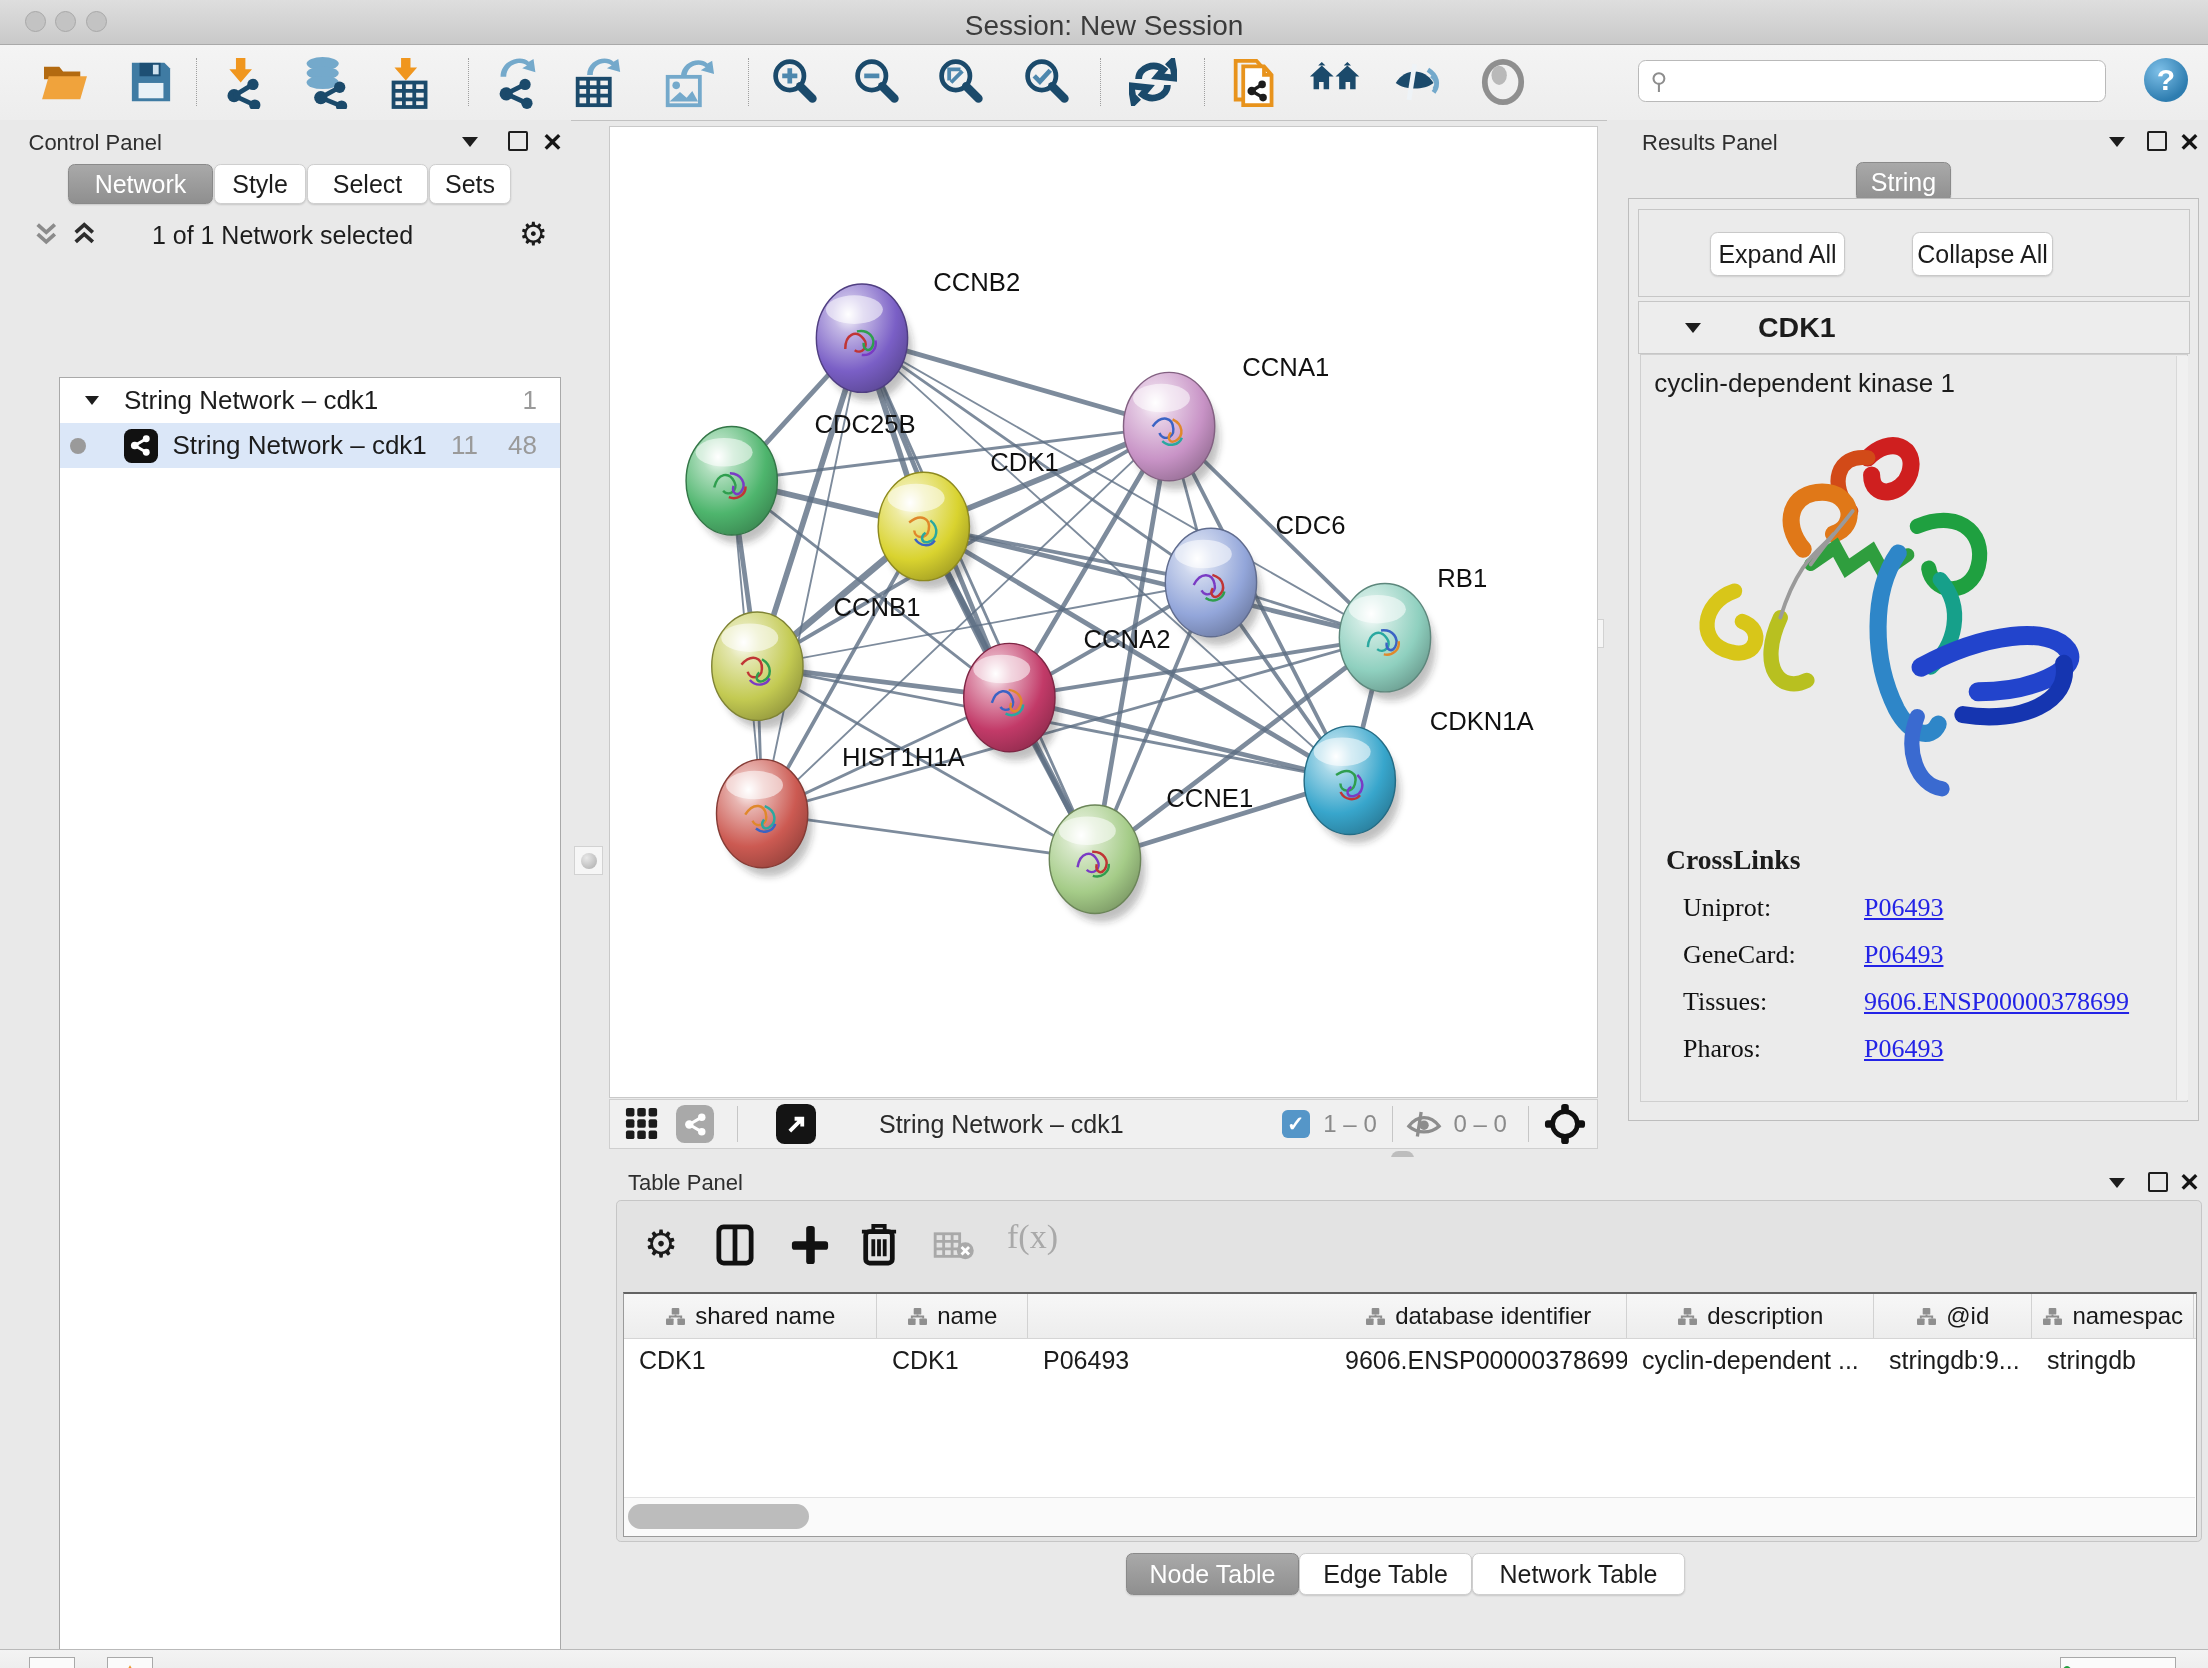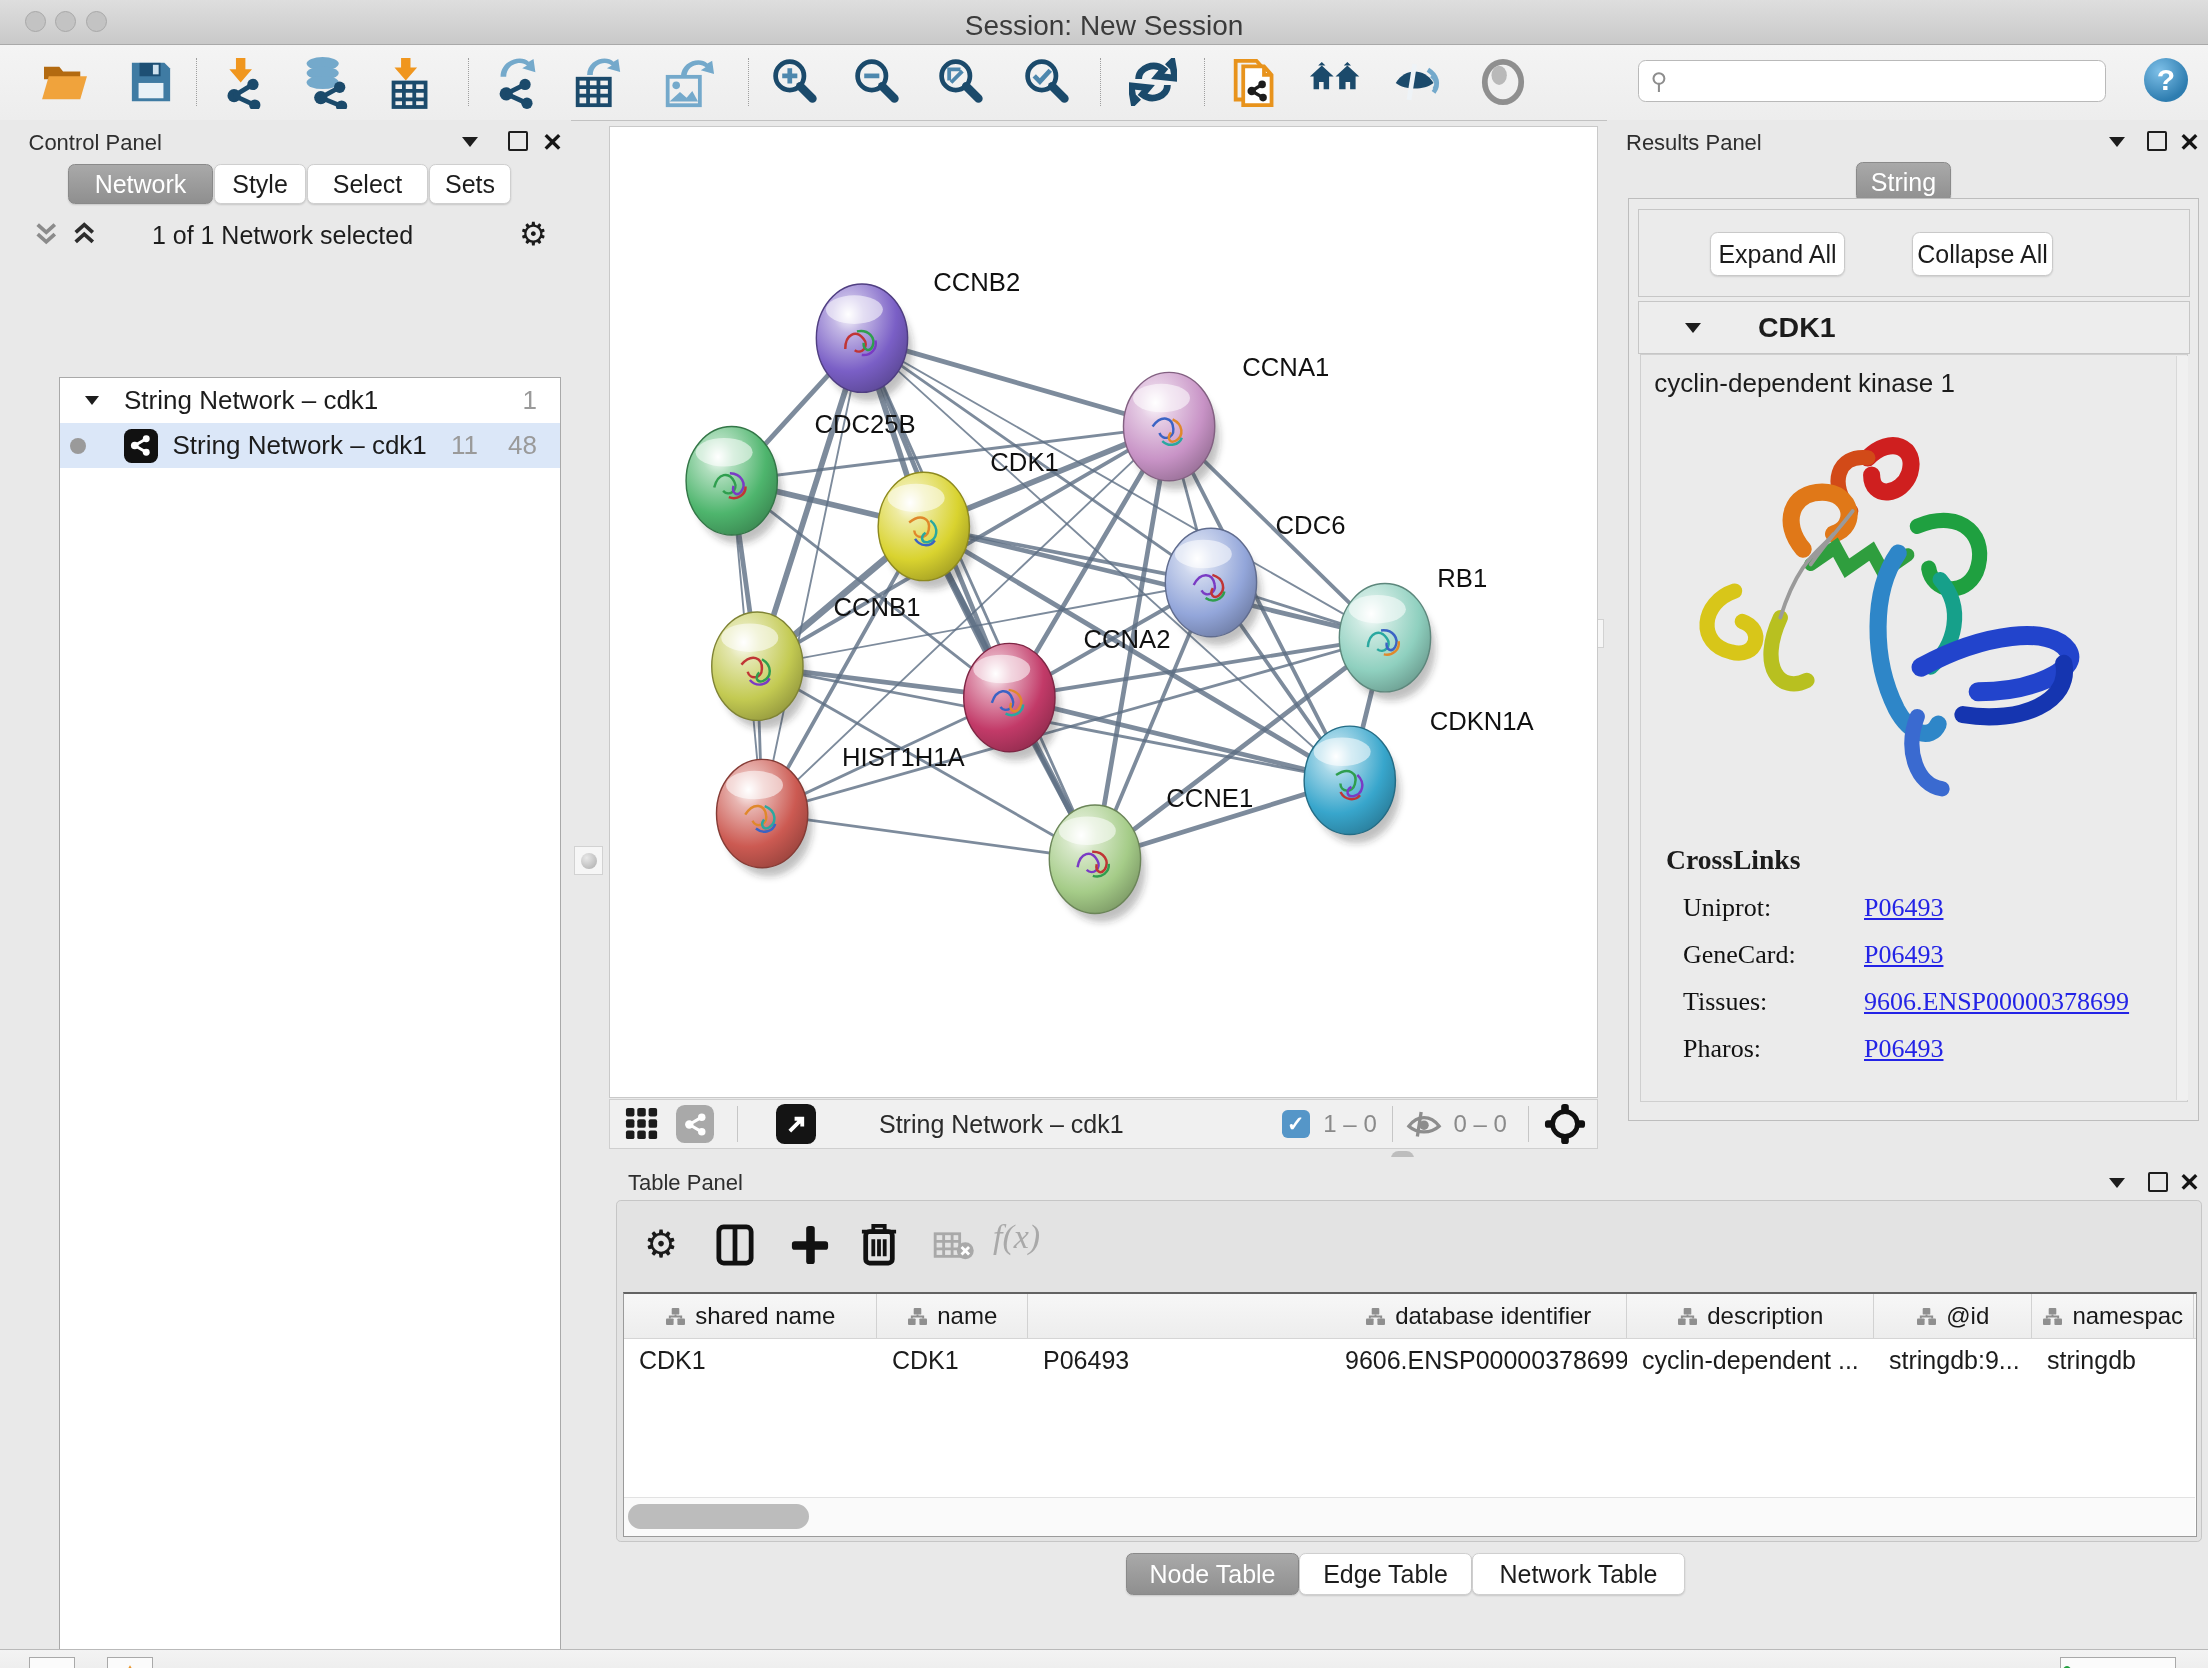--- a/index.html
+++ b/index.html
@@ -610,21 +610,21 @@
           <rect x="18" y="1" width="8" height="9" rx="3"></rect>
           <rect x="18" y="34" width="8" height="9" rx="3"></rect>
           <rect x="1" y="18" width="9" height="8" rx="3"></rect>
           <rect x="34" y="18" width="9" height="8" rx="3"></rect>
         </g>
       </svg>
   </span>
 </div>
 
 <div class="abs" style="left:1607px;top:120px;width:601px;height:1488px;background:#e9e9e9">
-  <div class="abs panel-title" style="left:19px;top:9.5px">Results Panel</div>
+  <div class="abs panel-title" style="left:35px;top:9.5px">Results Panel</div>
   <div class="abs tri-down" style="left:502px;top:17px"></div>
   <div class="abs sq" style="left:540px;top:11.4px"></div>
   <div class="abs win-ctl" style="left:572px;top:7.6px;font-weight:bold;font-size:25px">✕</div>
   <div class="abs tab sel" style="left:249px;top:42px;width:93px">String</div>
 </div>
 <div id="rp-outer" class="abs"></div>
 <div id="rp-expandbox" class="abs"></div>
 <div class="abs rp-btn" style="left:1710px;width:133px">Expand All</div>
 <div class="abs rp-btn" style="left:1912px;width:139px">Collapse All</div>
 <div id="rp-gene-hdr" class="abs">
@@ -689,21 +689,21 @@
   <span class="abs" style="left:316px;top:28.5px">
     <svg width="42" height="32" viewBox="0 0 44 34">
         <g stroke="#a9a9a9" stroke-width="3" fill="none">
           <rect x="2" y="4" width="26" height="24"></rect>
           <path d="M2 12 h26 M2 20 h26 M11 4 v24 M20 4 v24"></path>
         </g>
         <circle cx="34" cy="22" r="9" fill="#a9a9a9"></circle>
         <path d="M30 18 l8 8 M38 18 l-8 8" stroke="#fff" stroke-width="3"></path>
       </svg>
   </span>
-  <span class="abs serif tp-icon dis" style="left:376px;top:17px;font-style:italic;font-size:34px">f(x)</span>
+  <span class="abs serif tp-icon dis" style="left:390px;top:17px;font-size:34px">f(x)</span>
 </div>
 <div id="tp-table" class="abs">
   <div id="tp-header">
       <div class="th" style="width: 253px;">
         <svg width="21" height="19" viewBox="0 0 22 20">
           <g fill="#8f8f8f">
             <rect x="7" y="1" width="8" height="7" rx="1"></rect>
             <rect x="1" y="12" width="8" height="7" rx="1"></rect>
             <rect x="13" y="12" width="8" height="7" rx="1"></rect>
             <path d="M11 8 v3 M5 12 v-2 h12 v2" stroke="#8f8f8f" stroke-width="2" fill="none"></path>

